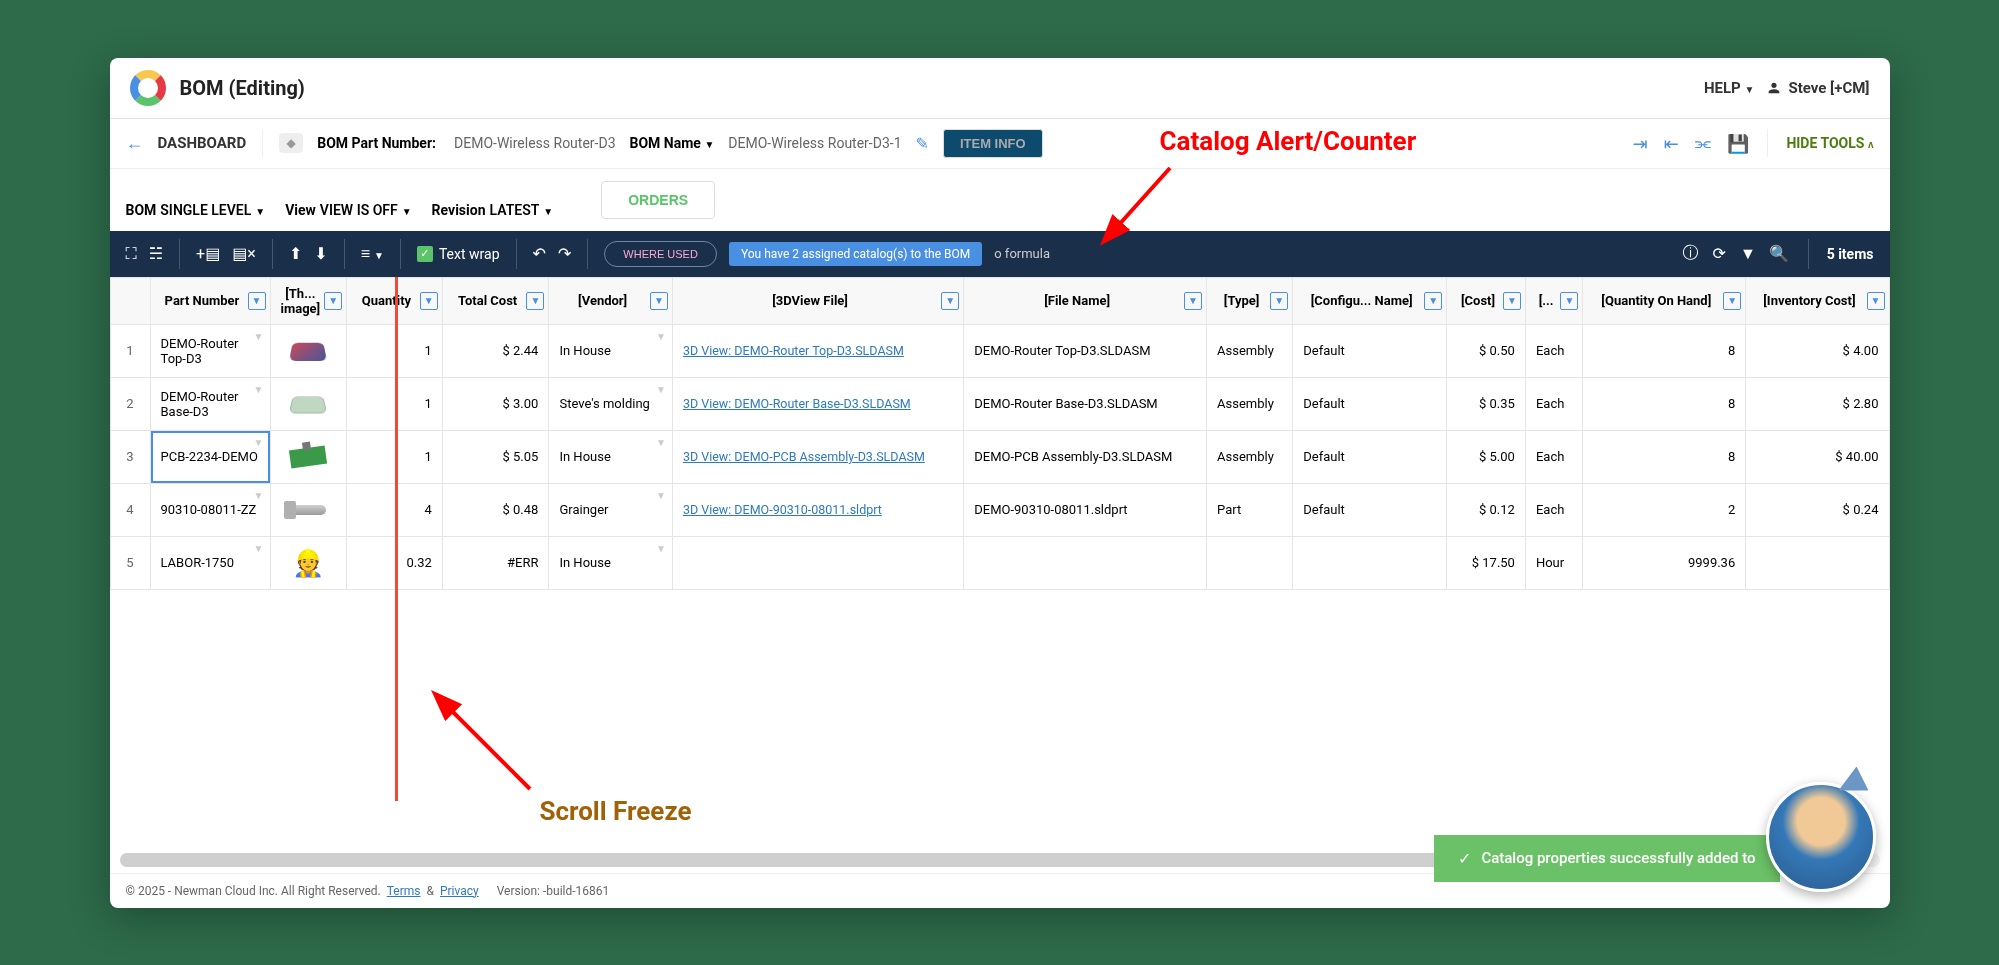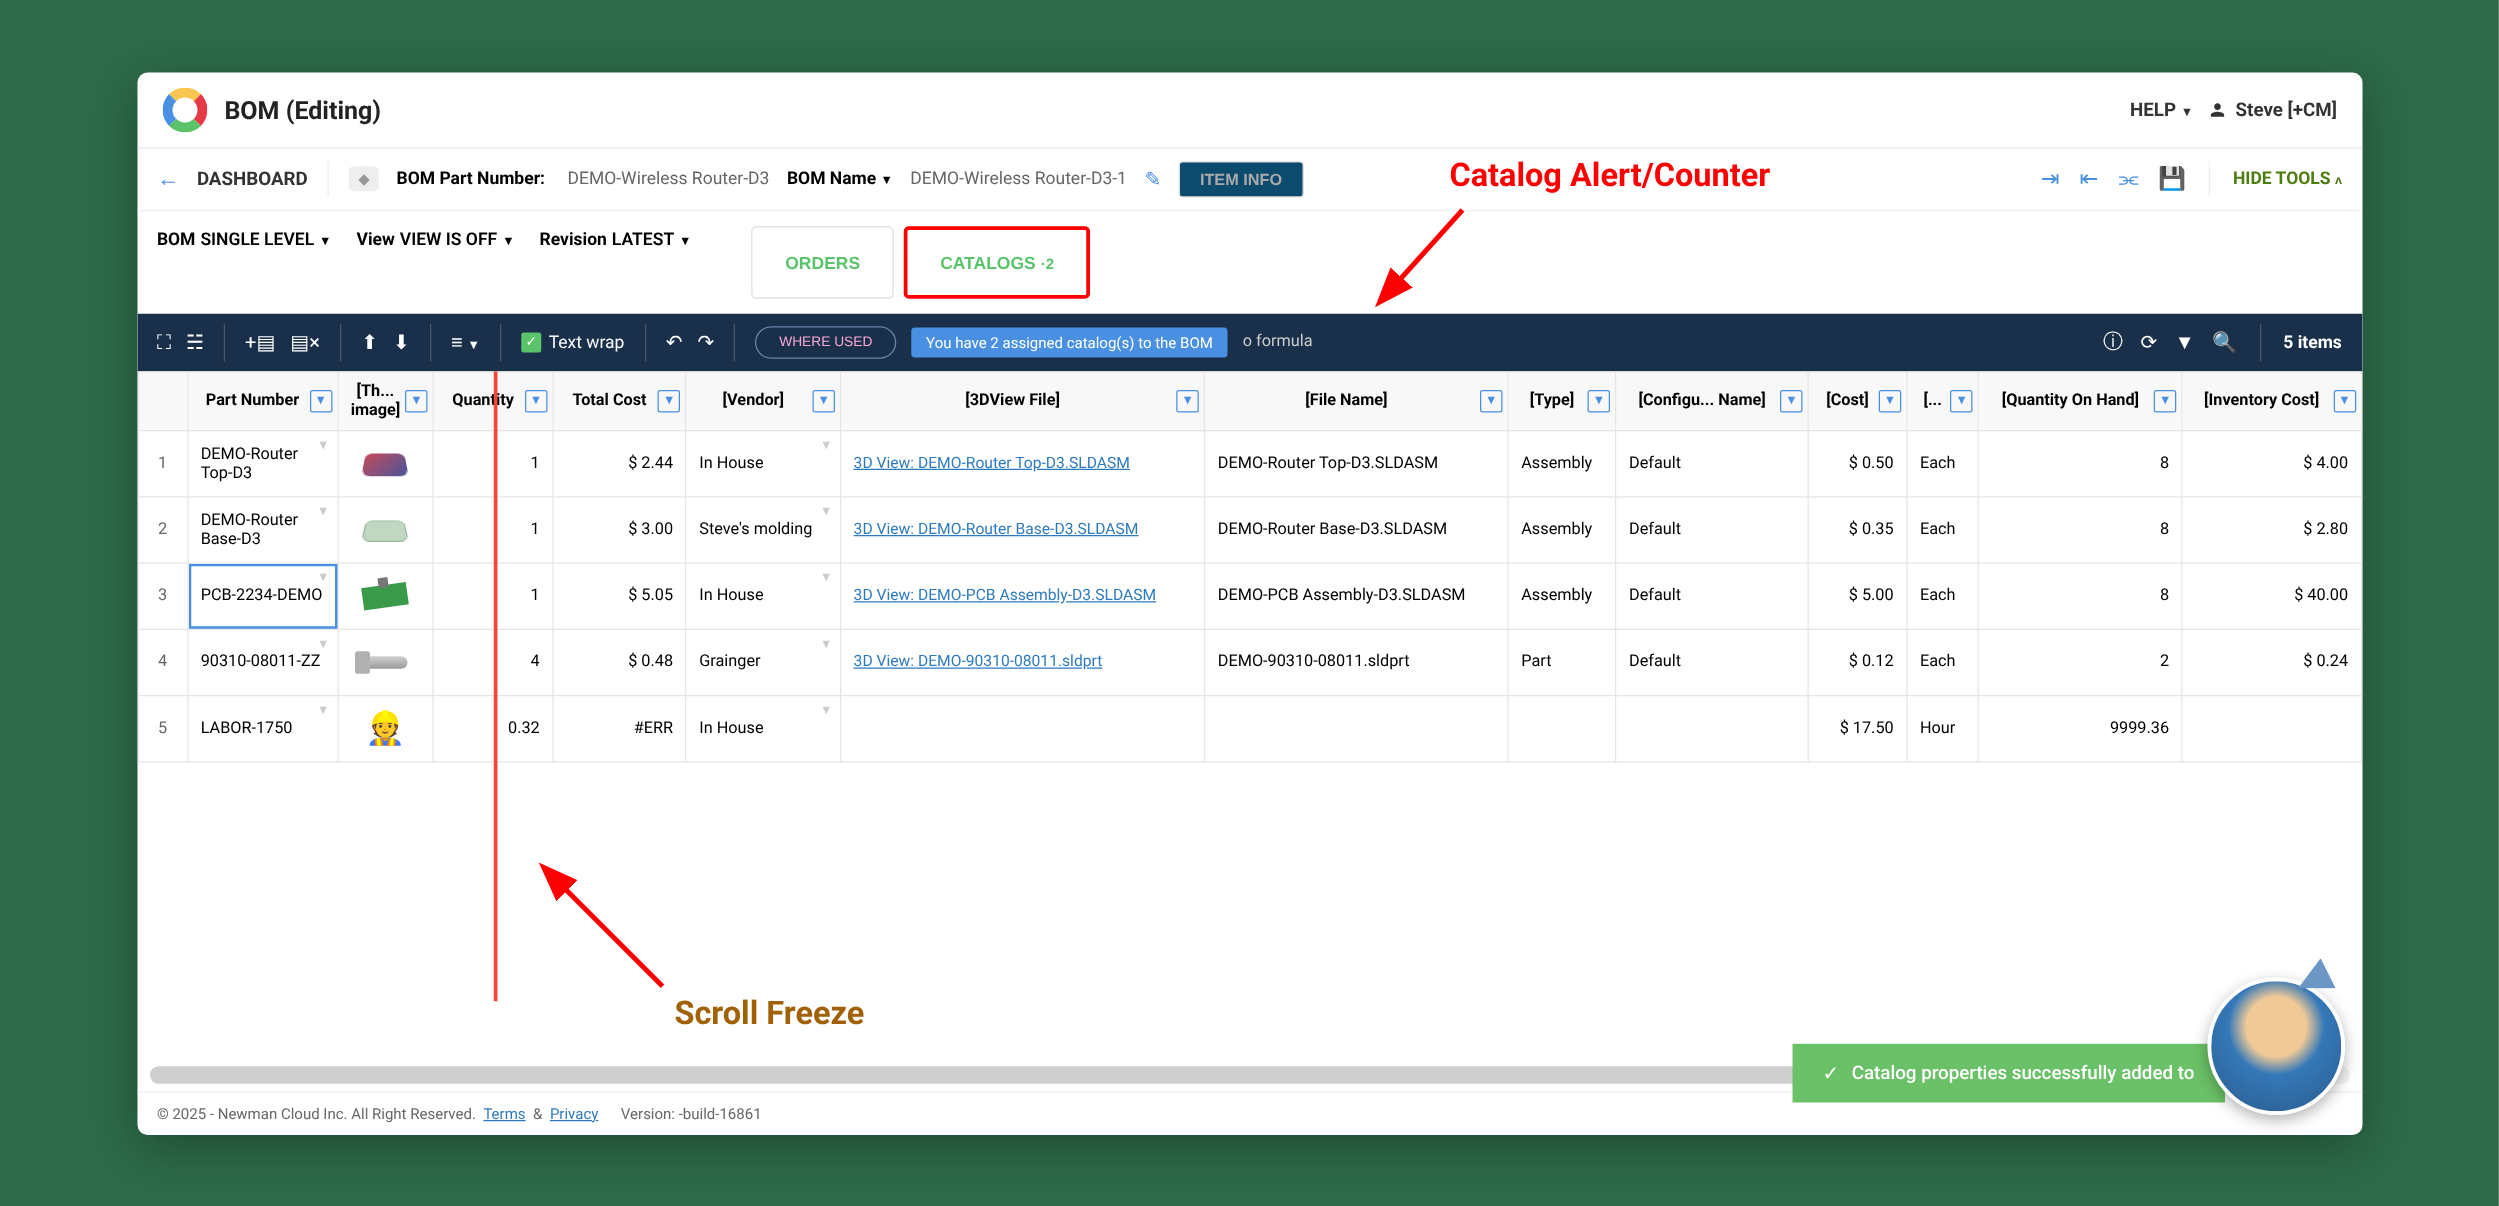--- a/index.html
+++ b/index.html
@@ -19,21 +19,21 @@
 .dashboard-link { font-weight: 700; color: #333; font-size: 15px; }
 .nav-divider { width: 1px; height: 28px; background: #eee; margin: 0 2px; }
 .nav-icon-box { width: 24px; height: 20px; background: #eee; border-radius: 4px; display: flex; align-items: center; justify-content: center; color: #999; font-size: 12px; }
 .nav-label { font-weight: 700; font-size: 14px; margin-right: 4px; }
 .nav-value { color: #666; font-size: 14px; }
 .bom-name-drop { font-weight: 700; font-size: 14px; }
 .pencil { color: #4a90e2; cursor: pointer; }
 .item-info-btn { background: #0c4a6e; border: 1px solid #ddd; color: #aaa; padding: 6px 16px; font-size: 13px; font-weight: 600; border-radius: 3px; cursor: pointer; }
 .nav-right-icons { margin-left: auto; display: flex; gap: 16px; color: #4a90e2; font-size: 18px; align-items: center; }
 .hide-tools { font-weight: 700; font-size: 14px; color: #4d7c0f; white-space: nowrap; }
-.filter-row { display: flex; align-items: flex-start; padding: 12px 16px; gap: 20px; }
+.filter-row { display: flex; align-items: flex-end; padding: 12px 16px; gap: 20px; }
 .filter-label { font-weight: 700; font-size: 14px; }
 .filter-value { font-size: 14px; font-weight: 600; }
 .tab-buttons { display: flex; gap: 8px; margin-left: auto; position: relative; }
 .tab-btn { border: 1px solid #ddd; background: #fff; padding: 10px 26px; font-weight: 700; font-size: 14px; border-radius: 4px; cursor: pointer; }
 .tab-orders { color: #5bc46a; }
 .tab-catalogs { color: #5bc46a; border: 3px solid #ff0000; padding: 18px 26px; position: relative; }
 .catalog-count { font-size: 12px; margin-left: 4px; }
 .arrow-annotation { position: absolute; color: #ff0000; font-weight: 700; font-size: 26px; }
 .annotation-catalog { top: 68px; left: 1050px; }
 .annotation-line-1 { position: absolute; top: 110px; left: 1000px; width: 70px; height: 70px; }
@@ -125,23 +125,20 @@
       <span class="hide-tools"><span>HIDE TOOLS</span> <span class="caret">ʌ</span></span>
     </div>
   </div>
 
   <div class="filter-row">
     <span><span class="filter-label">BOM</span> <span class="filter-value">SINGLE LEVEL</span> <span class="caret">▼</span></span>
     <span><span class="filter-label">View</span> <span class="filter-value">VIEW IS OFF</span> <span class="caret">▼</span></span>
     <span><span class="filter-label">Revision</span> <span class="filter-value">LATEST</span> <span class="caret">▼</span></span>
     <div class="tab-buttons" style="margin-left:28px;">
       <button class="tab-btn tab-orders">ORDERS</button>
-      <button class="tab-btn tab-catalogs">
-        <span>CATALOGS</span><span class="catalog-count">·<span>2</span></span>
-      </button>
     </div>
   </div>
 
   <div class="toolbar">
     <span class="toolbar-ico">⛶</span>
     <span class="toolbar-ico">☵</span>
     <span class="toolbar-sep"></span>
     <span class="toolbar-ico">+▤</span>
     <span class="toolbar-ico">▤×</span>
     <span class="toolbar-sep"></span>

